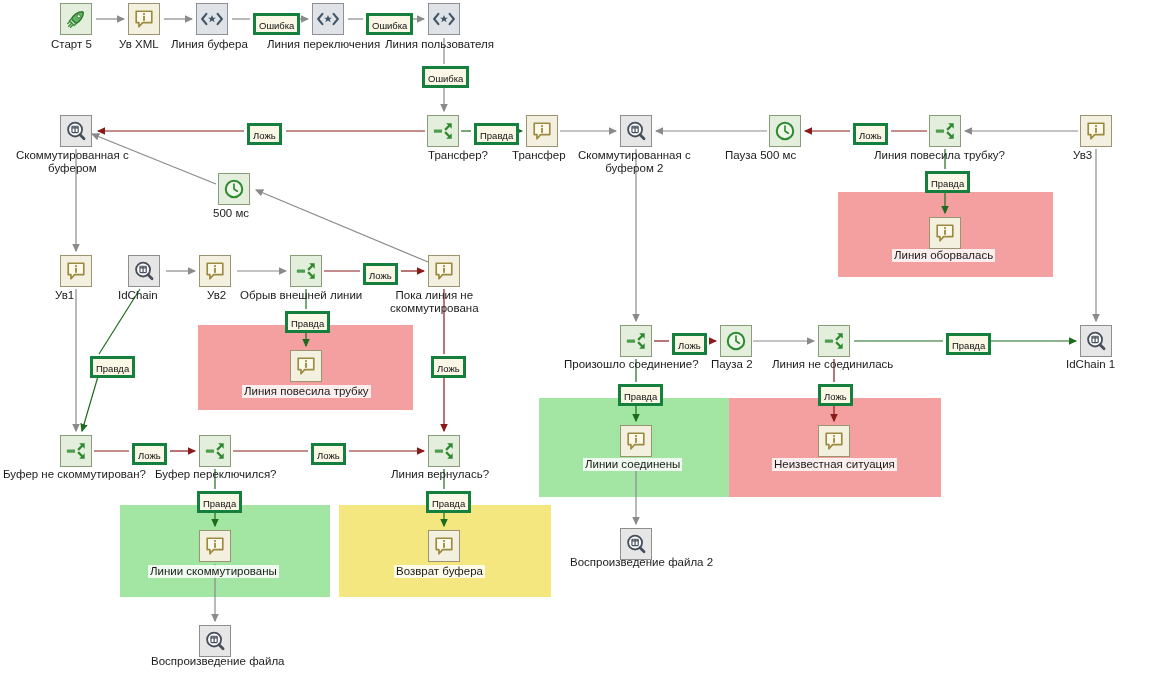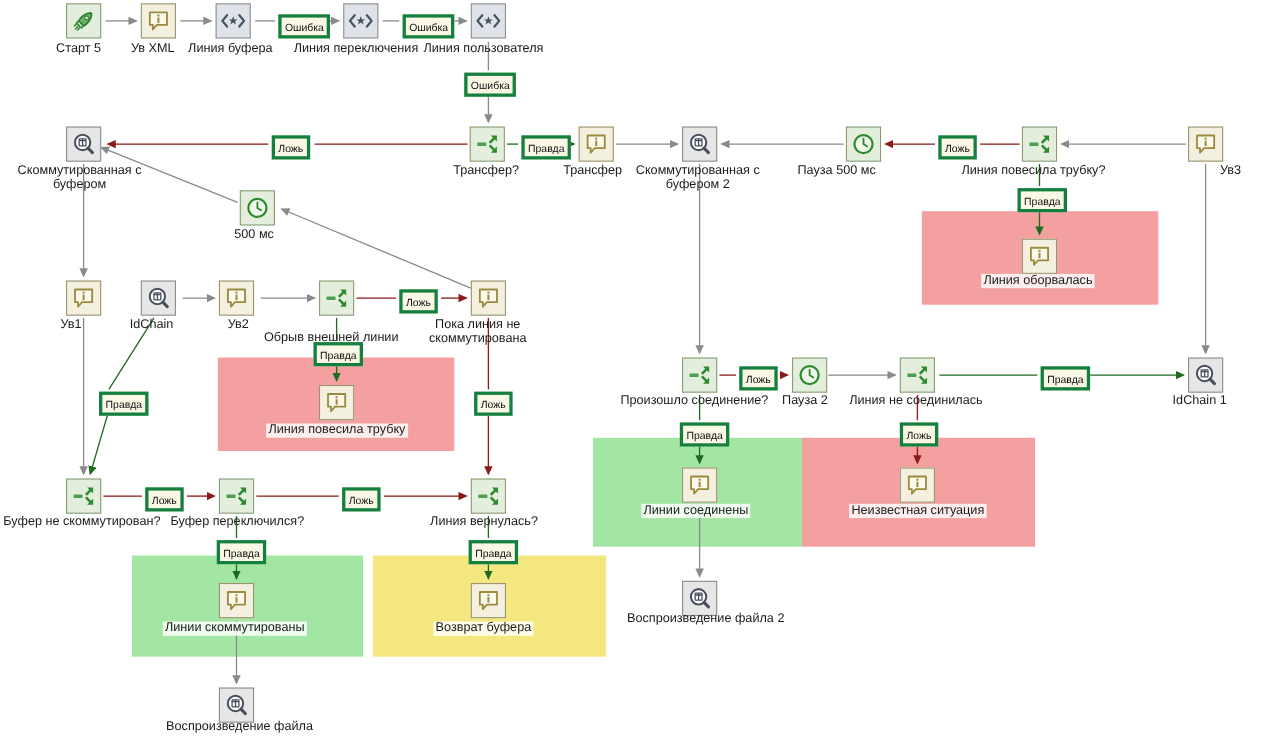--- a/index.html
+++ b/index.html
@@ -264,21 +264,21 @@
         <span>
           <svg class="icon" width="22" height="22" viewBox="0 0 24 24">
       <rect x="2" y="10.4" width="9" height="3.4" rx="0.6" fill="#4f9e4f"></rect>
       <g fill="#2f8a2f">
         <path d="M21.5 3.5 L21.5 9.5 L19.4 7.4 L15.2 11.6 L13.4 9.8 L17.6 5.6 L15.5 3.5 Z"></path>
         <path d="M21.5 20.5 L21.5 14.5 L19.4 16.6 L15.2 12.4 L13.4 14.2 L17.6 18.4 L15.5 20.5 Z"></path>
       </g>
     </svg>
         </span>
       </div>
-      <div class="node-label" style="left: 412px; top: 149px;">Трансфер?</div>
+      <div class="node-label" style="left: 428px; top: 149px;">Трансфер?</div>
       <div class="node t-info" style="left: 526px; top: 115px;">
         <span>
           <svg class="icon" width="22" height="22" viewBox="0 0 24 24">
       <path d="M3.5 3.5 H20.5 V16 H10.5 L6.5 20.5 V16 H3.5 Z" fill="#fbf8ec" stroke="#9c8a3e" stroke-width="1.8" stroke-linejoin="round"></path>
       <rect x="11" y="5.6" width="2" height="2" fill="#9c8a3e"></rect>
       <rect x="11" y="8.6" width="2" height="5.4" fill="#9c8a3e"></rect>
     </svg>
         </span>
       </div>
       <div class="node-label" style="left: 512px; top: 149px;">Трансфер</div>
@@ -319,21 +319,21 @@
       <div class="node-label" style="left: 874px; top: 149px;">Линия повесила трубку?</div>
       <div class="node t-info" style="left: 1080px; top: 115px;">
         <span>
           <svg class="icon" width="22" height="22" viewBox="0 0 24 24">
       <path d="M3.5 3.5 H20.5 V16 H10.5 L6.5 20.5 V16 H3.5 Z" fill="#fbf8ec" stroke="#9c8a3e" stroke-width="1.8" stroke-linejoin="round"></path>
       <rect x="11" y="5.6" width="2" height="2" fill="#9c8a3e"></rect>
       <rect x="11" y="8.6" width="2" height="5.4" fill="#9c8a3e"></rect>
     </svg>
         </span>
       </div>
-      <div class="node-label" style="left: 1073px; top: 149px; margin-left: 36px;">Ув3</div>
+      <div class="node-label" style="left: 1073px; top: 149px;">Ув3</div>
       <div class="node t-timer" style="left: 218px; top: 173px;">
         <span>
           <svg class="icon" width="22" height="22" viewBox="0 0 24 24">
       <circle cx="12" cy="12" r="9" fill="#eef7ea" stroke="#2f8a2f" stroke-width="2.2"></circle>
       <path d="M12 6.6 V12 L15.6 14.4" fill="none" stroke="#2f8a2f" stroke-width="1.8" stroke-linecap="round"></path>
     </svg>
         </span>
       </div>
       <div class="node-label" style="left: 213px; top: 207px;">500 мс</div>
       <div class="node t-info" style="left: 929px; top: 217px;">
@@ -383,21 +383,21 @@
         <span>
           <svg class="icon" width="22" height="22" viewBox="0 0 24 24">
       <rect x="2" y="10.4" width="9" height="3.4" rx="0.6" fill="#4f9e4f"></rect>
       <g fill="#2f8a2f">
         <path d="M21.5 3.5 L21.5 9.5 L19.4 7.4 L15.2 11.6 L13.4 9.8 L17.6 5.6 L15.5 3.5 Z"></path>
         <path d="M21.5 20.5 L21.5 14.5 L19.4 16.6 L15.2 12.4 L13.4 14.2 L17.6 18.4 L15.5 20.5 Z"></path>
       </g>
     </svg>
         </span>
       </div>
-      <div class="node-label" style="left: 240px; top: 301px;">Обрыв внешней линии</div>
+      <div class="node-label" style="left: 240px; top: 289px;">Обрыв внешней линии</div>
       <div class="node t-info" style="left: 428px; top: 255px;">
         <span>
           <svg class="icon" width="22" height="22" viewBox="0 0 24 24">
       <path d="M3.5 3.5 H20.5 V16 H10.5 L6.5 20.5 V16 H3.5 Z" fill="#fbf8ec" stroke="#9c8a3e" stroke-width="1.8" stroke-linejoin="round"></path>
       <rect x="11" y="5.6" width="2" height="2" fill="#9c8a3e"></rect>
       <rect x="11" y="8.6" width="2" height="5.4" fill="#9c8a3e"></rect>
     </svg>
         </span>
       </div>
       <div class="node-label" style="left: 390px; top: 289px;">Пока линия не

